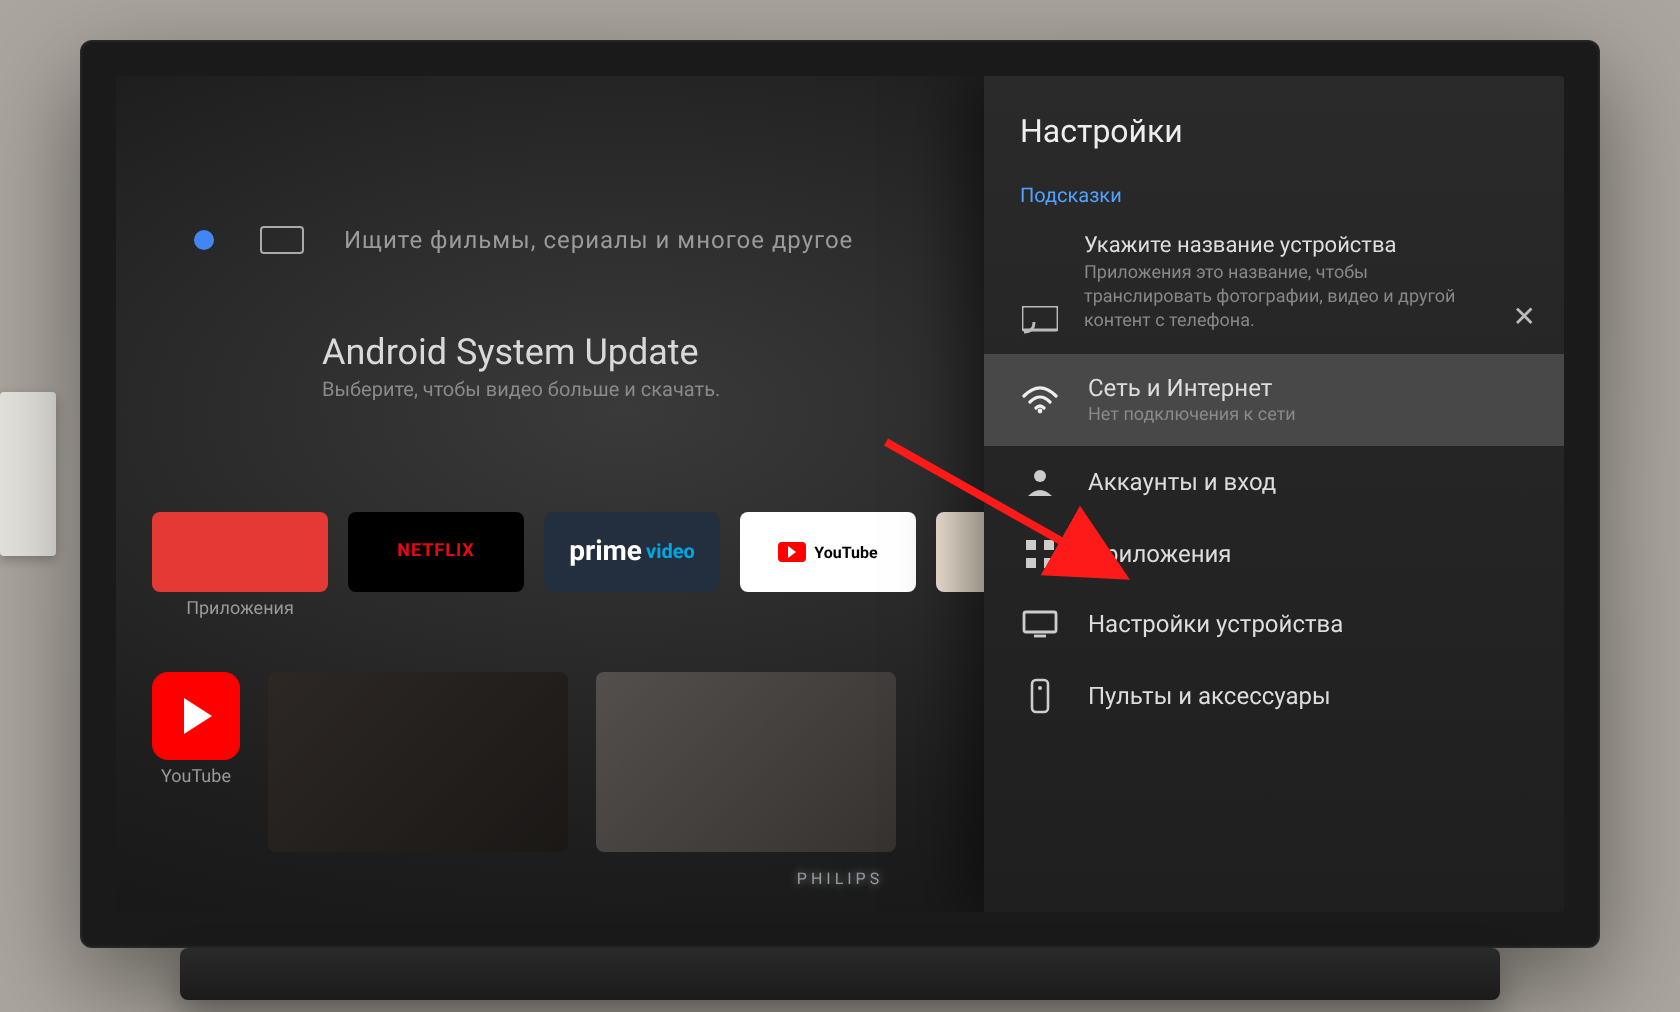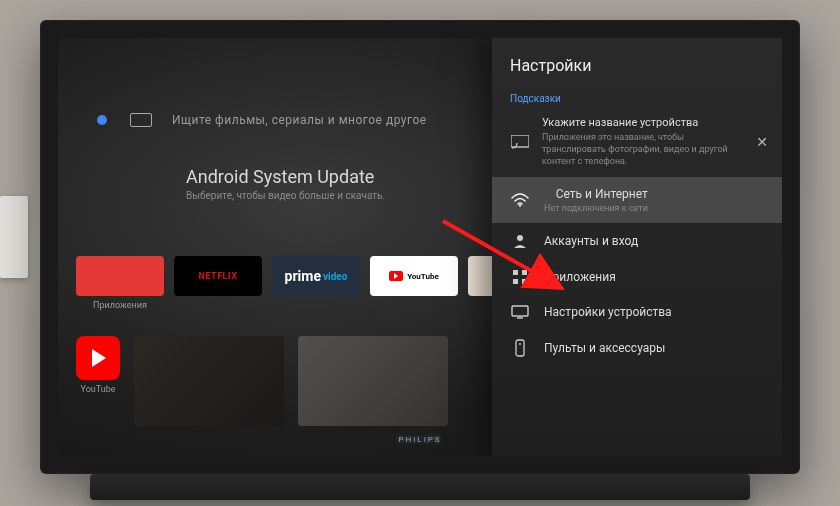--- a/index.html
+++ b/index.html
@@ -89,21 +89,21 @@
     border-radius: 2px;
   }
   .search-placeholder {
     color: #9a9a9a;
     font-size: 12px;
     letter-spacing: .5px;
   }
   .update-block {
     position: absolute;
     top: 128px;
-    left: 128px;
+    left: 103px;
   }
   .update-title {
     color: #d9d9d9;
     font-size: 18px;
   }
   .update-sub {
     color: #8a8a8a;
     font-size: 10px;
     margin-top: 3px;
   }
@@ -195,37 +195,37 @@
     font-size: 16px;
     padding: 0 18px 10px;
   }
   .section-label {
     color: #4fa3ff;
     font-size: 10px;
     padding: 8px 18px 6px;
   }
   .hint-card {
     display: flex;
-    align-items: center;
+    align-items: flex-end;
     padding: 6px 14px 10px 18px;
     gap: 12px;
   }
   .hint-text { flex: 1; }
   .hint-title { color:#ddd; font-size:11px; margin-bottom:2px;}
   .hint-sub   { color:#888; font-size:9px; line-height:1.35; }
   .row {
     display: flex;
     align-items: center;
     gap: 14px;
     padding: 10px 18px;
   }
   .row.highlight {
     background: rgba(255,255,255,0.16);
   }
-  .row .lbl { color:#ddd; font-size:12px;text-align:right; }
+  .row .lbl { color:#ddd; font-size:12px; }
   .row .sub { color:#8a8a8a; font-size:9px; margin-top:2px; }
   .row svg { flex-shrink:0; }
   .icon-slot { width:20px; display:flex; justify-content:center; }
 
   
   .arrow {
     position: absolute;
     left: 380px;
     top: 178px;
     width: 140px;

